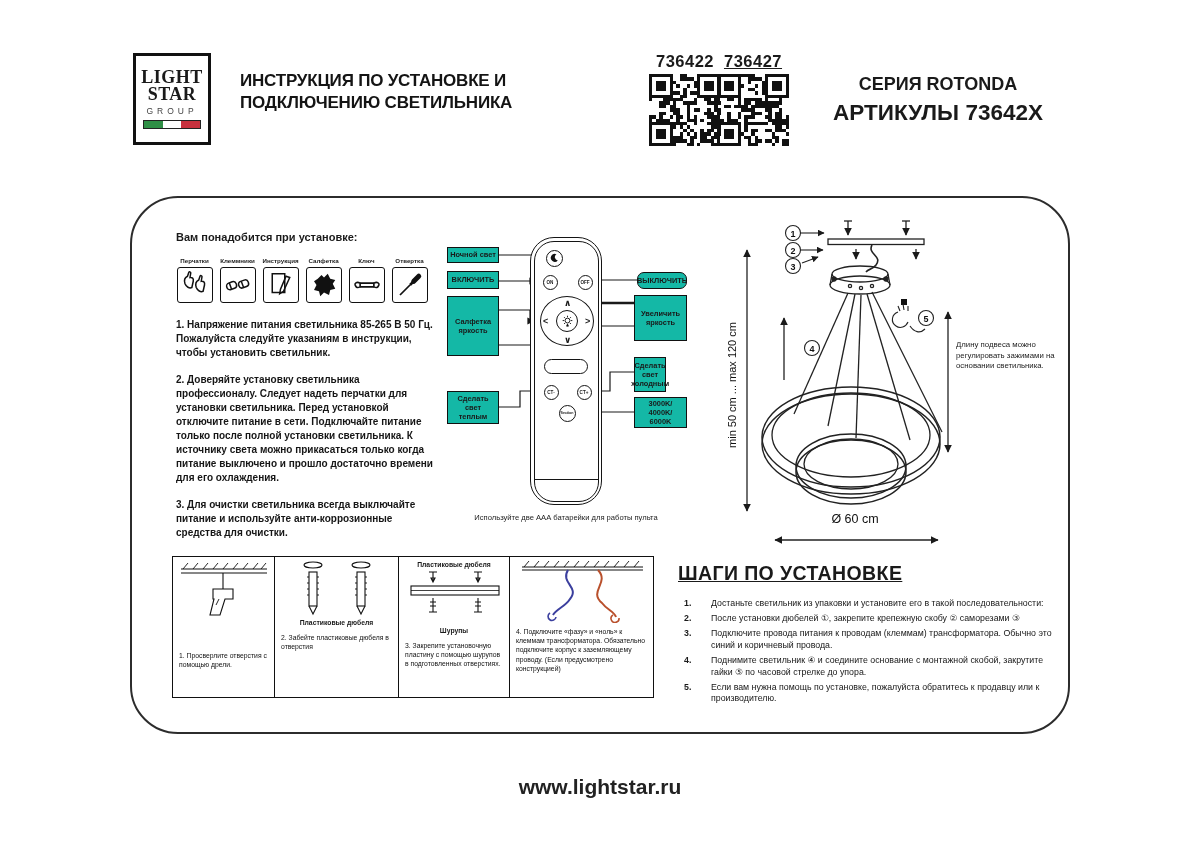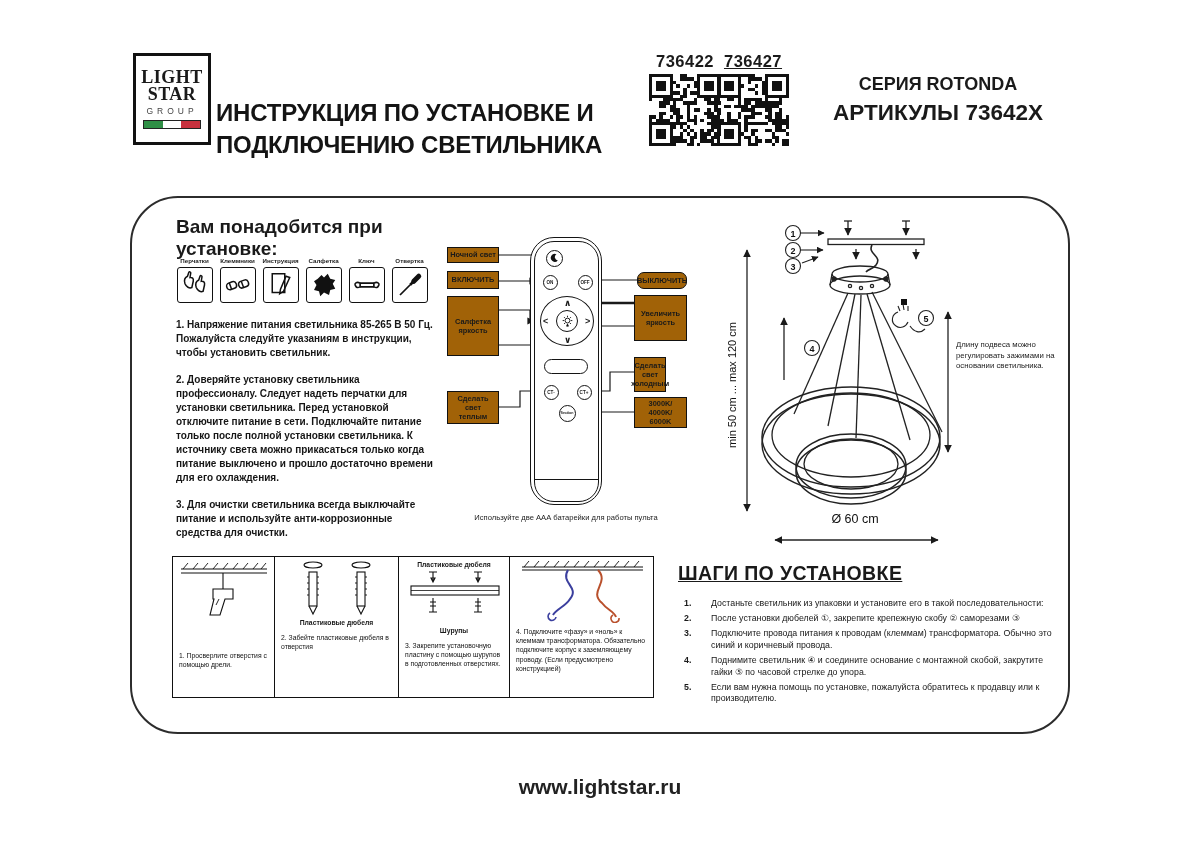--- a/index.html
+++ b/index.html
@@ -7,43 +7,43 @@
         font-family:"Liberation Sans","DejaVu Sans",sans-serif;color:#1a1a1a;overflow:hidden;}
   .abs{position:absolute;}
   
   .logo-box{left:133px;top:53px;width:78px;height:92px;border:3px solid #111;box-sizing:border-box;
             display:flex;flex-direction:column;align-items:center;justify-content:center;}
   .logo-word{font-family:"Liberation Serif","DejaVu Serif",serif;font-weight:700;font-size:18px;line-height:.92;letter-spacing:.5px;}
   .logo-group{font-size:8.5px;letter-spacing:4px;margin-top:3px;color:#444;}
   .logo-flag{margin-top:4px;width:56px;height:7px;border:1px solid #222;display:flex;}
   .logo-flag i{flex:1;}
   .flag-g{background:#2f8f46;} .flag-w{background:#fff;} .flag-r{background:#c8313e;}
-  .doc-title{left:216px;top:70px;width:410px;font-size:24px;font-weight:800;line-height:1.32;letter-spacing:-.2px;color:#141414;margin-top:27px;}
+  .doc-title{left:240px;top:70px;width:410px;font-size:17px;font-weight:800;line-height:1.32;letter-spacing:-.2px;color:#141414;}
   .qr-wrap{top:52px;width:74px;text-align:center;}
   .qr-num{font-size:16.5px;font-weight:800;letter-spacing:.5px;}
   .qr{width:72px;height:72px;margin:3px auto 0;}
   .series-wrap{left:818px;top:74px;width:240px;text-align:center;}
   .series{font-size:18px;font-weight:800;}
   .articles{font-size:22.5px;font-weight:800;margin-top:5px;}
   
   .panel{left:130px;top:196px;width:940px;height:538px;border:2.2px solid #2c2c2c;border-radius:48px;box-sizing:border-box;}
   
-  .tools-head{left:176px;top:216px;width:270px;font-size:19px;font-weight:800;}
+  .tools-head{left:176px;top:231px;width:270px;font-size:11px;font-weight:800;}
   .tools-row{left:175px;top:257px;width:262px;display:flex;gap:4px;}
   .tool{width:39px;text-align:center;}
   .tool-label{font-size:6.2px;font-weight:700;color:#222;height:9px;}
   .tool-ic{width:36px;height:36px;border:1.4px solid #111;border-radius:3px;box-sizing:border-box;margin:1px auto 0;
            display:flex;align-items:center;justify-content:center;}
   .tool-ic svg{width:30px;height:30px;}
   
   .warnings{left:176px;top:318px;width:263px;font-size:10px;font-weight:700;line-height:1.4;color:#161616;}
   .warnings p{margin:0 0 13px 0;}
   
   .cbox{border:1.5px solid #111;box-sizing:border-box;display:flex;align-items:center;justify-content:center;
-        text-align:center;font-size:7.4px;font-weight:700;line-height:1.25;padding:1px 2px;background:#a16207;z-index:3;}
+        text-align:center;font-size:7.4px;font-weight:700;line-height:1.25;padding:1px 2px;background:#14b8a6;z-index:3;}
   .remote{left:530px;top:237px;width:72px;height:268px;border:1.8px solid #141414;border-radius:24px;box-sizing:border-box;z-index:2;background:#fff;}
   .remote::after{content:"";position:absolute;inset:2.5px;border:1px solid #141414;border-radius:20px;pointer-events:none;}
   .rbtn{position:absolute;border:1.3px solid #141414;border-radius:50%;box-sizing:border-box;background:#fff;
         display:flex;align-items:center;justify-content:center;font-size:4.6px;font-weight:700;z-index:3;}
   .pad{position:absolute;left:9px;top:58px;width:54px;height:50px;border:1.3px solid #141414;border-radius:50%;box-sizing:border-box;}
   .pad-arrow{position:absolute;font-size:9px;font-weight:700;line-height:1;z-index:4;}
   .pill{position:absolute;left:13px;top:121px;width:44px;height:15px;border:1.3px solid #141414;border-radius:8px;box-sizing:border-box;}
   .remote-hr{position:absolute;left:3px;right:3px;top:241px;border-top:1.6px solid #141414;}
   .battery-note{left:446px;top:513px;width:240px;text-align:center;font-size:7.6px;color:#222;}
   

